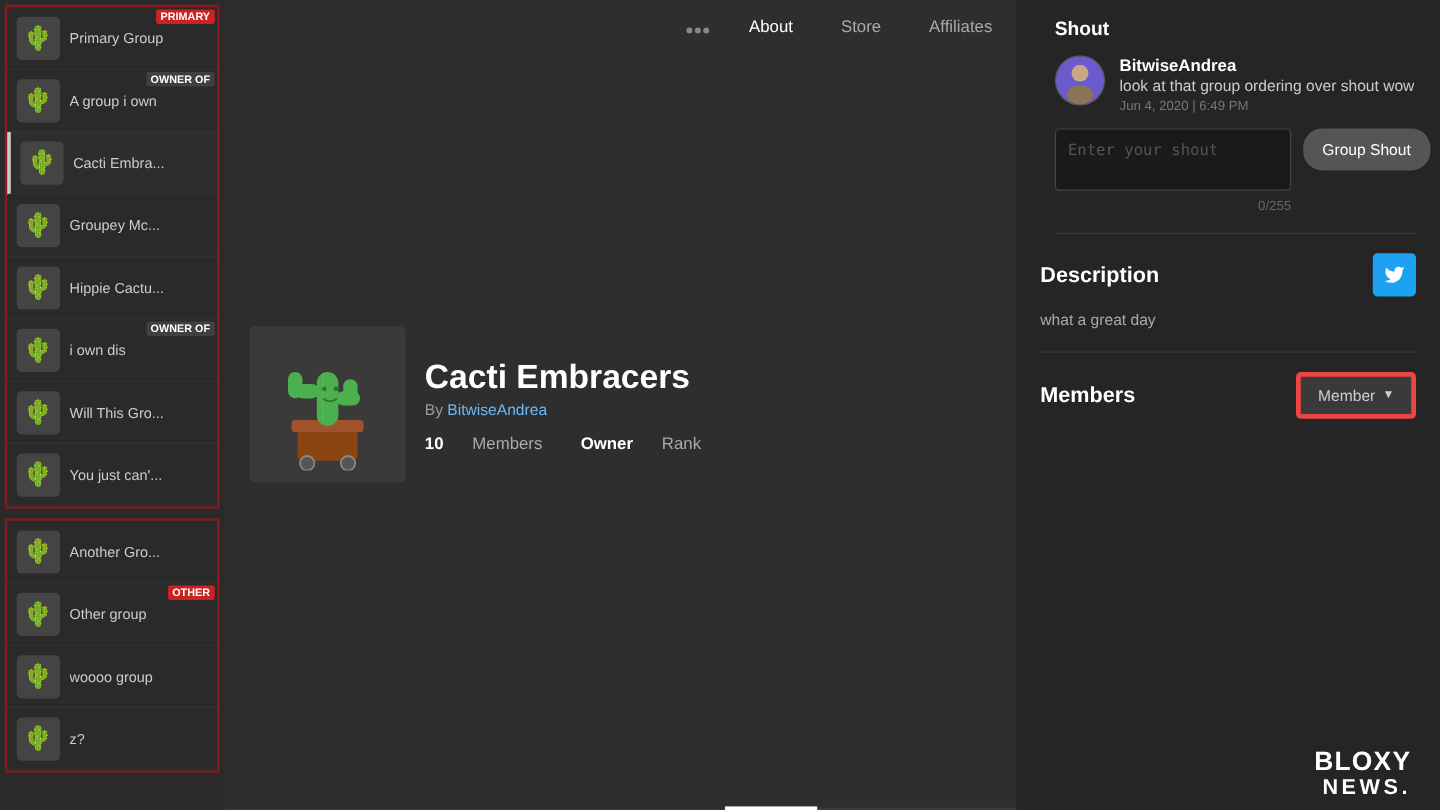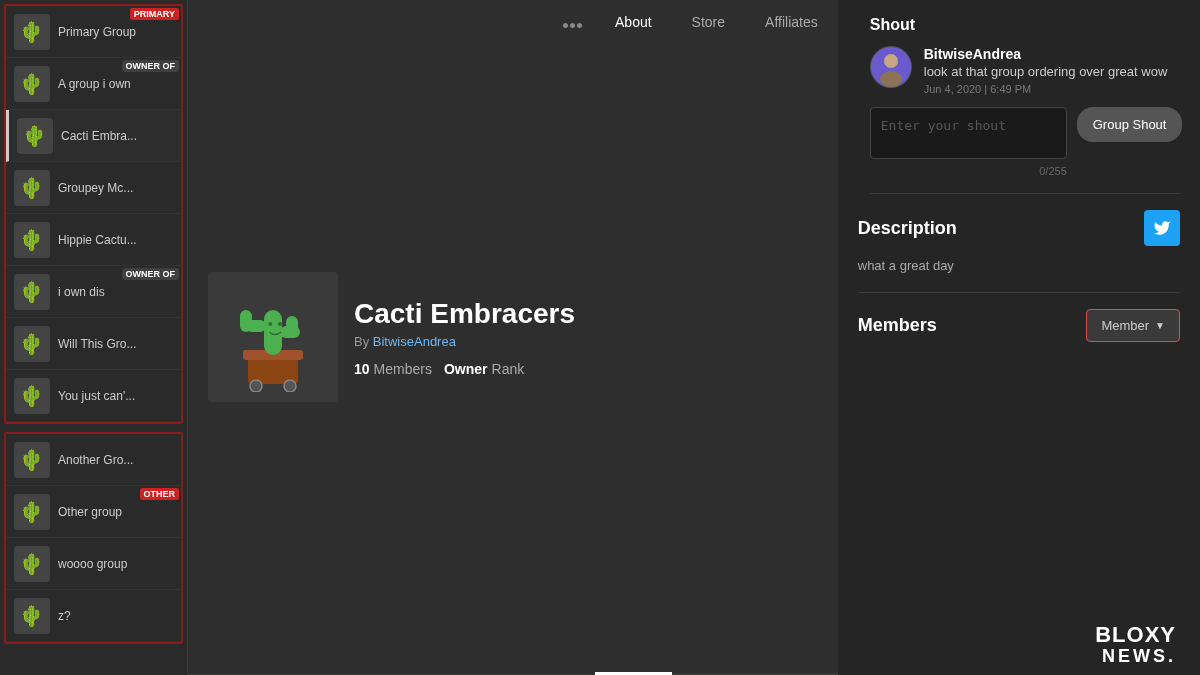--- a/index.html
+++ b/index.html
@@ -158,21 +158,21 @@
     }
 
     .group-creator a {
       color: #6bb8f5;
       text-decoration: none;
     }
 
     .group-stats {
       display: flex;
       align-items: flex-start;
-      gap: 4px;
+      gap: 24px;
       font-size: 14px;
     }
 
     .group-stats .members-count {
       font-weight: bold;
       color: #fff;
     }
 
     .group-stats .label {
       color: #aaa;
@@ -360,21 +360,21 @@
     }
 
     .members-header {
       display: flex;
       align-items: center;
       justify-content: space-between;
     }
 
     .member-dropdown {
       background: #3a3a3a;
-      border: 1px solid #ef4444;
+      border: 4px solid #ef4444;
       color: #ccc;
       padding: 8px 14px;
       border-radius: 4px;
       font-size: 13px;
       cursor: pointer;
       display: flex;
       align-items: center;
       gap: 6px;
     }
 
@@ -553,21 +553,21 @@
 
           <svg width="40" height="40" viewBox="0 0 40 40">
             <circle cx="20" cy="20" r="20" fill="#6a5acd"></circle>
 
             <circle cx="20" cy="14" r="7" fill="#c8a882"></circle>
             <ellipse cx="20" cy="32" rx="11" ry="8" fill="#8b7355"></ellipse>
           </svg>
         </div>
         <div class="shout-text-block">
           <div class="shout-username">BitwiseAndrea</div>
-          <div class="shout-body">look at that group ordering over great wow</div>
+          <div class="shout-body">look at that group ordering over shout wow</div>
           <div class="shout-date">Jun 4, 2020 | 6:49 PM</div>
         </div>
       </div>
       <div class="shout-input-row">
         <div style="flex:1;">
           <textarea class="shout-textarea" placeholder="Enter your shout" style=""></textarea>
           <div class="shout-char-count">0/255</div>
         </div>
         <button class="shout-btn">Group Shout</button>
       </div>

